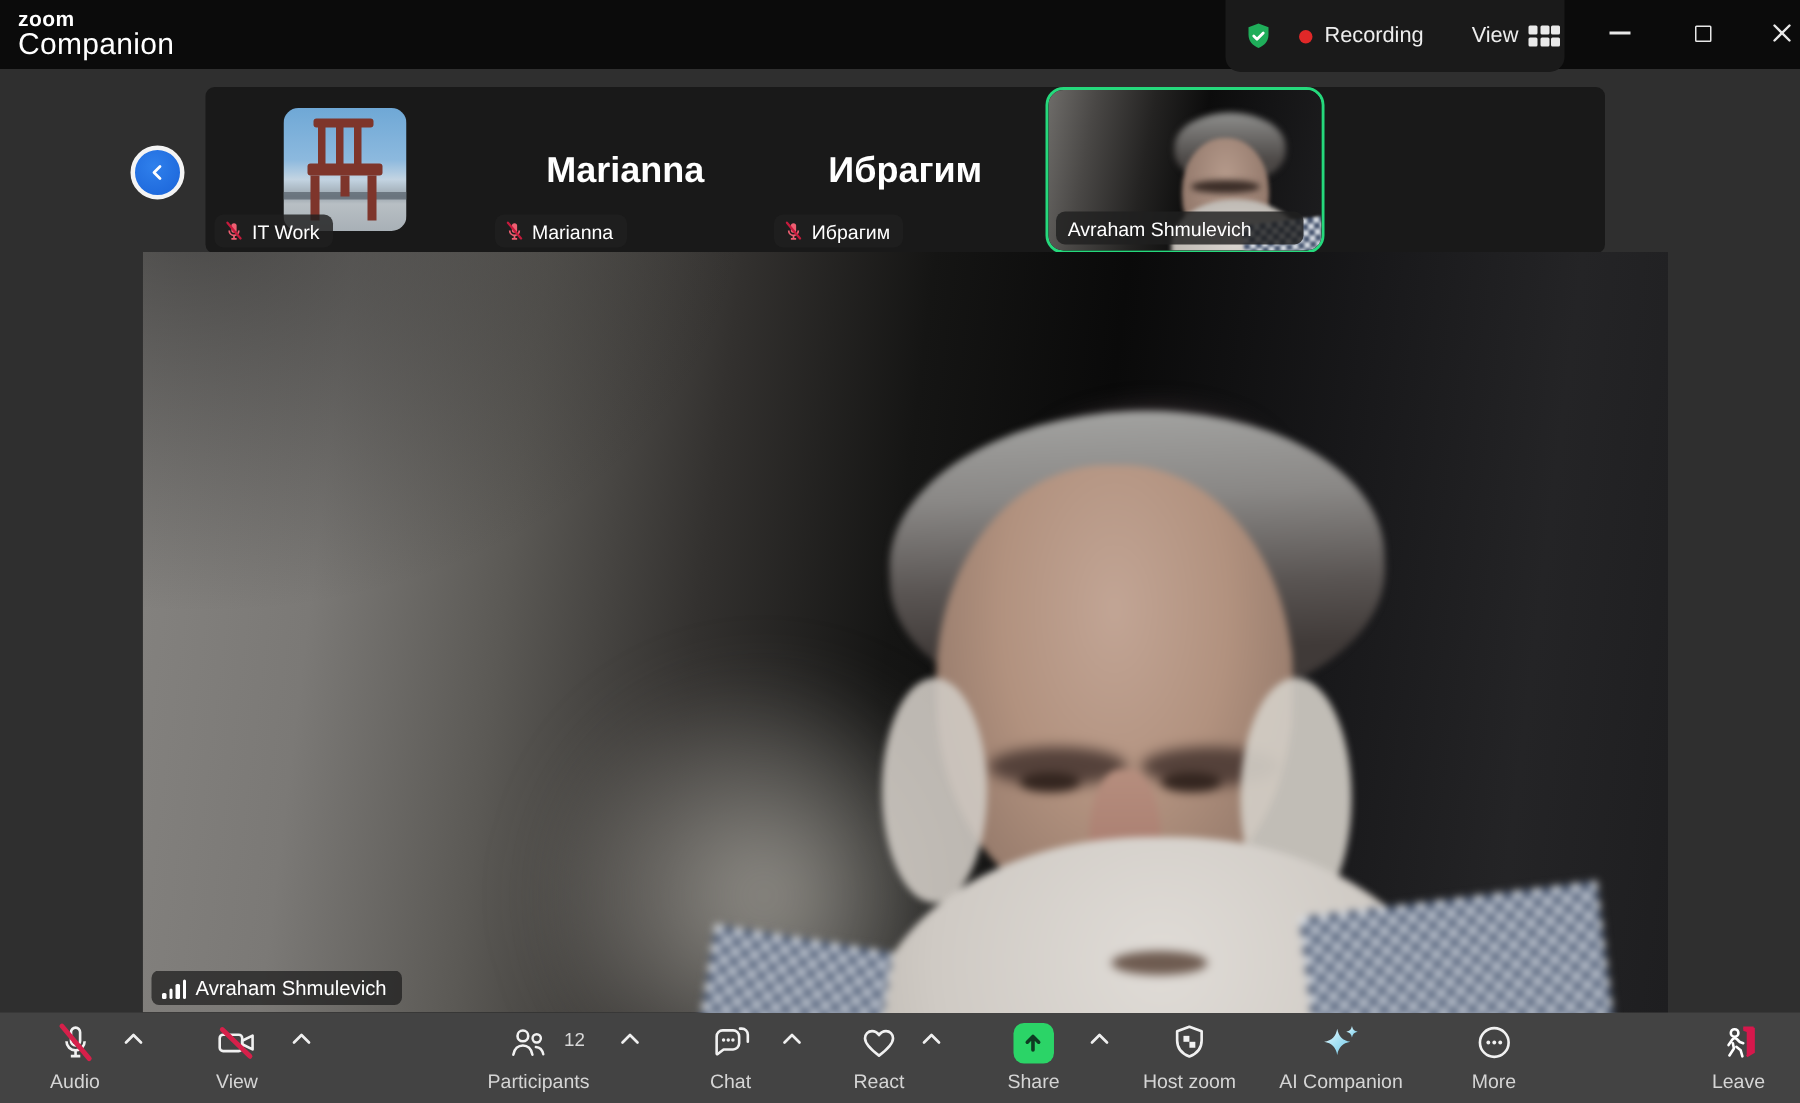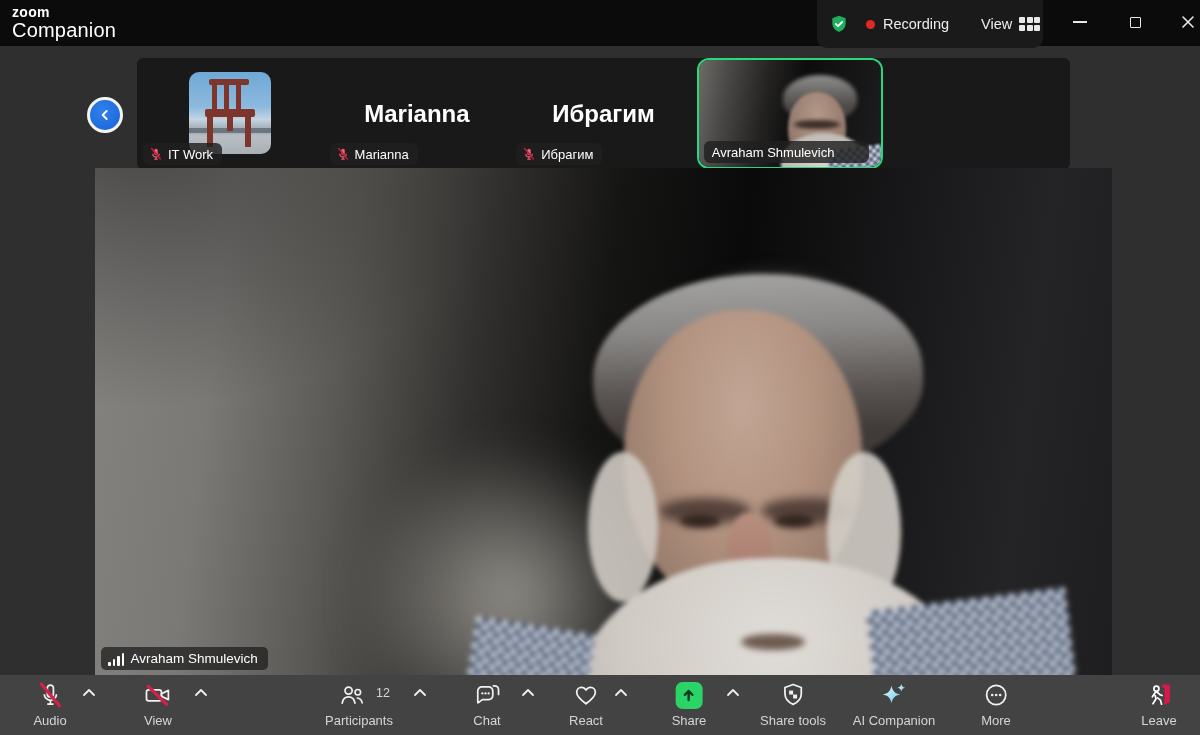--- a/index.html
+++ b/index.html
@@ -372,21 +372,21 @@
       </svg>
 
     <div class="tb-group" style="left:793px">
       <div class="tb-ico">
         <svg width="28" height="28" viewBox="0 0 24 24">
             <path d="M12 3l7 2.6v5.2c0 4.6-2.9 7.6-7 9.2-4.1-1.6-7-4.6-7-9.2V5.6z" stroke="#f1f1f1" stroke-width="1.5" fill="none" stroke-linejoin="round"></path>
             <rect x="8.6" y="8.2" width="3.4" height="3.4" fill="#f1f1f1"></rect>
             <rect x="12" y="11.6" width="3.4" height="3.4" fill="#f1f1f1"></rect>
           </svg>
       </div>
-      <div class="tb-label">Share tools</div>
+      <div class="tb-label">Host zoom</div>
     </div>
 
     <div class="tb-group" style="left:894px">
       <div class="tb-ico">
         <svg width="30" height="28" viewBox="0 0 26 24">
           <defs>
               <linearGradient id="sprk" x1="0" y1="0" x2="1" y2="1">
                 <stop offset="0" stop-color="#eafaff"></stop>
                 <stop offset=".5" stop-color="#a8e2f4"></stop>
                 <stop offset="1" stop-color="#6fc6e8"></stop>

